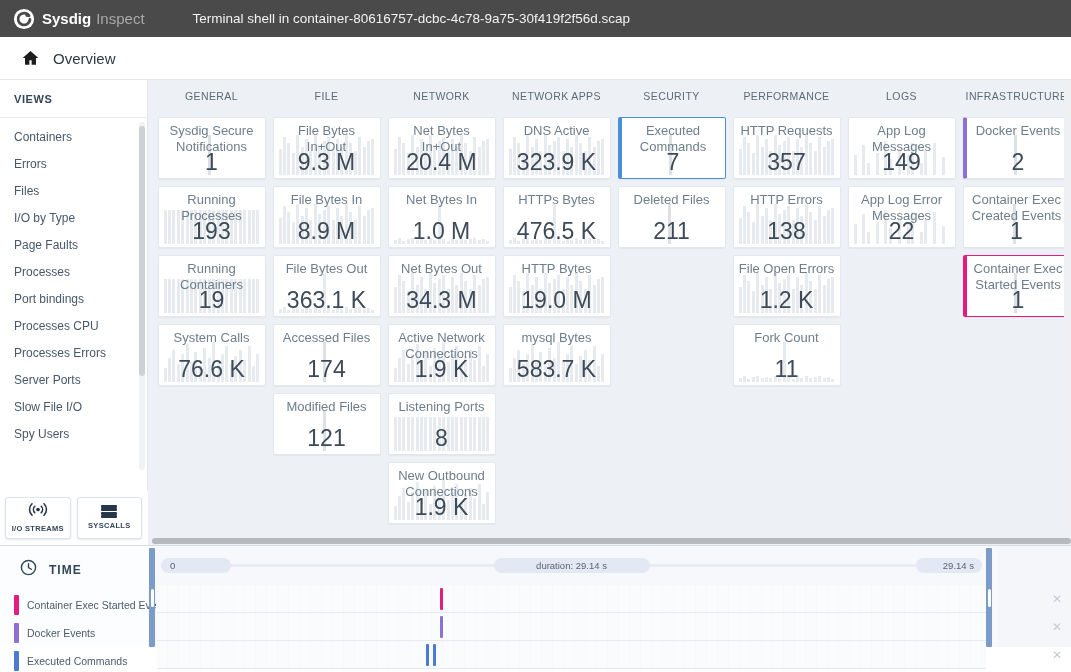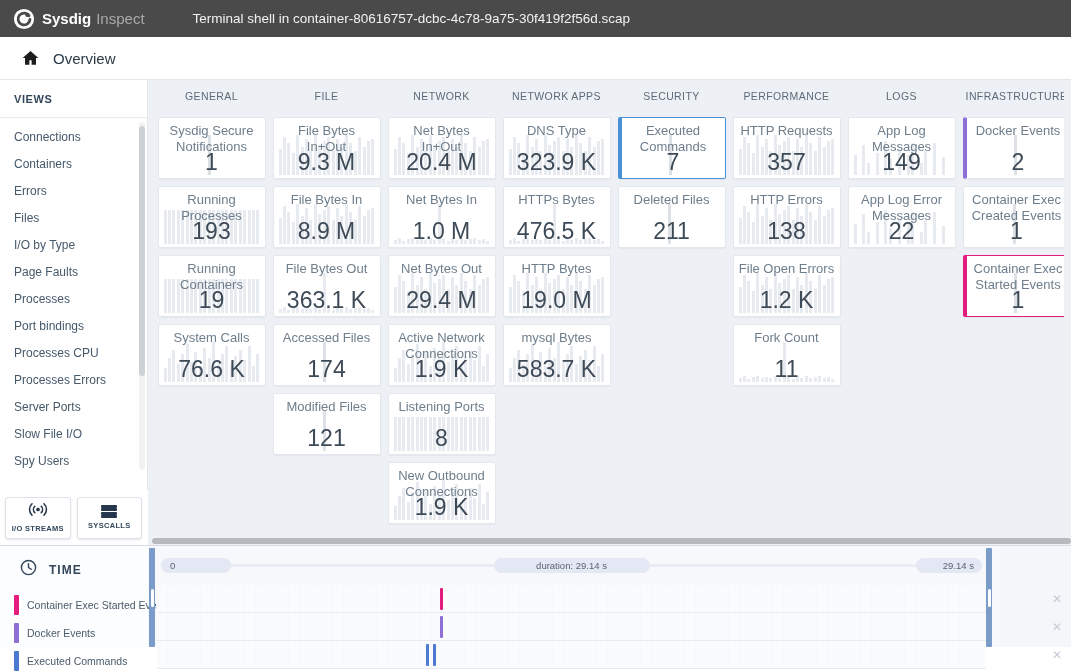--- a/index.html
+++ b/index.html
@@ -96,21 +96,20 @@
       <svg width="19" height="18" viewBox="0 0 24 24">
           <path d="M12 2.5 1.5 12h3.2v9h5.8v-6h3v6h5.8v-9h3.2z" fill="#1c1c1c"></path>
         </svg>
     </span>
     <span class="overview-label">Overview</span>
   </div>
 
   <div class="sidebar">
     <div class="views-header">VIEWS</div>
     <div class="views-list">
-        <div class="side-item">Connections</div>
         <div class="side-item">Containers</div>
         <div class="side-item">Errors</div>
         <div class="side-item">Files</div>
         <div class="side-item">I/O by Type</div>
         <div class="side-item">Page Faults</div>
         <div class="side-item">Processes</div>
         <div class="side-item">Port bindings</div>
         <div class="side-item">Processes CPU</div>
         <div class="side-item">Processes Errors</div>
         <div class="side-item">Server Ports</div>
@@ -480,21 +479,21 @@
               <i style="height: 36px;"></i>
               <i style="height: 28px;"></i>
               <i style="height: 40px;"></i>
               <i style="height: 32px;"></i>
               <i style="height: 24px;"></i>
               <i style="height: 38px;"></i>
               <i style="height: 28px;"></i>
               <i style="height: 34px;"></i>
               <i style="height: 36px;"></i>
             </div>
-            <div class="tile-value">29.4 M</div>
+            <div class="tile-value">34.3 M</div>
           </div>
           <div class="tile">
             <div class="tile-title">Active Network Connections</div>
             <div class="spark sp-varied">
               <i style="height: 14px;"></i>
               <i style="height: 24px;"></i>
               <i style="height: 32px;"></i>
               <i style="height: 18px;"></i>
               <i style="height: 28px;"></i>
               <i style="height: 38px;"></i>
@@ -570,21 +569,21 @@
               <i style="height: 36px;"></i>
               <i style="height: 16px;"></i>
               <i style="height: 28px;"></i>
             </div>
             <div class="tile-value">1.9 K</div>
           </div>
         </div>
         <div class="col">
           <div class="col-header">NETWORK APPS</div>
           <div class="tile">
-            <div class="tile-title">DNS Type</div>
+            <div class="tile-title">DNS Active</div>
             <div class="spark sp-tall">
               <i style="height: 26px;"></i>
               <i style="height: 38px;"></i>
               <i style="height: 32px;"></i>
               <i style="height: 22px;"></i>
               <i style="height: 40px;"></i>
               <i style="height: 28px;"></i>
               <i style="height: 36px;"></i>
               <i style="height: 24px;"></i>
               <i style="height: 40px;"></i>

